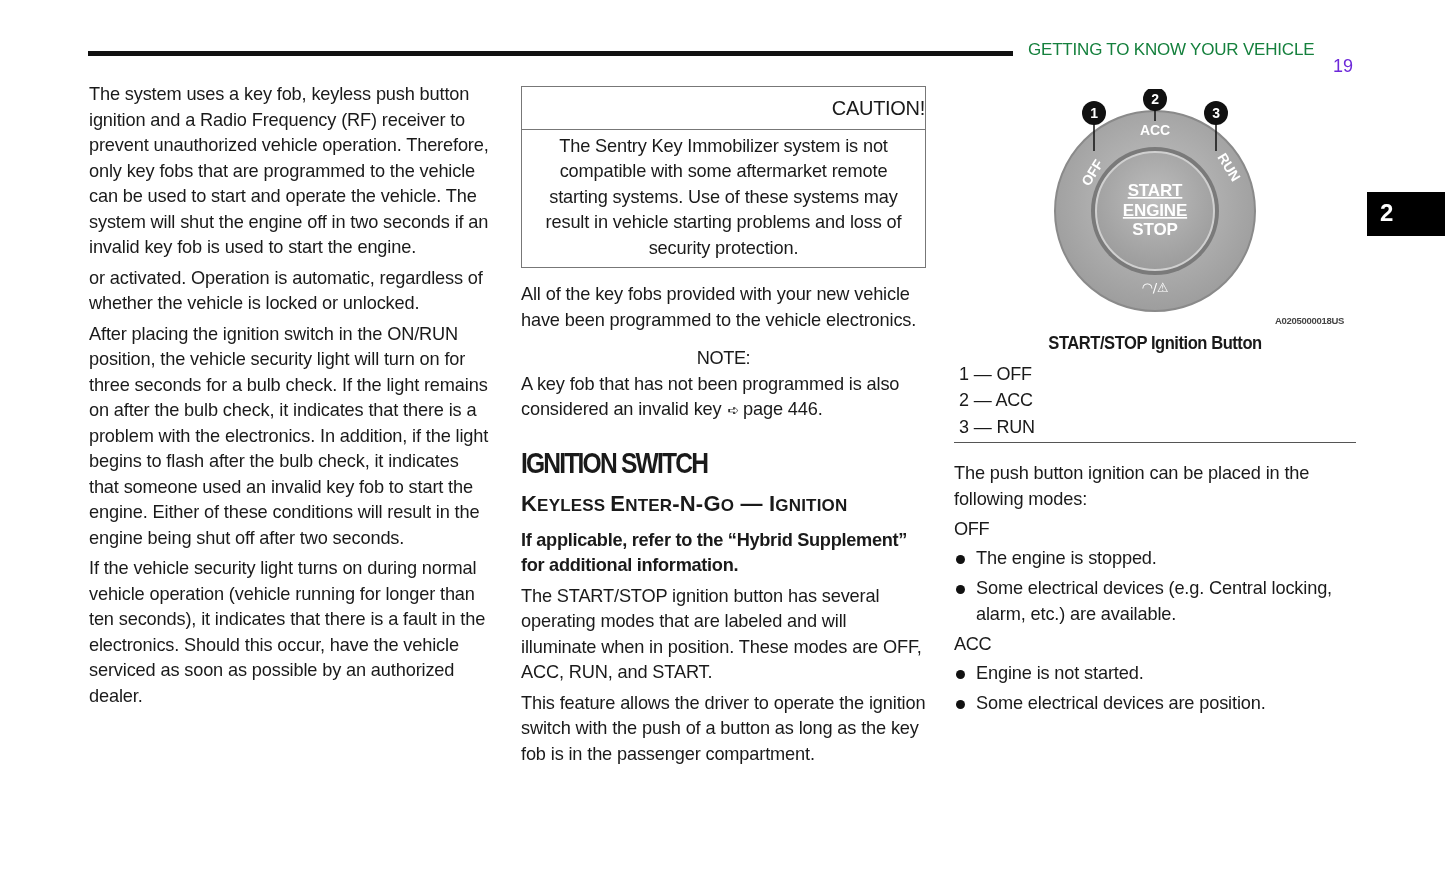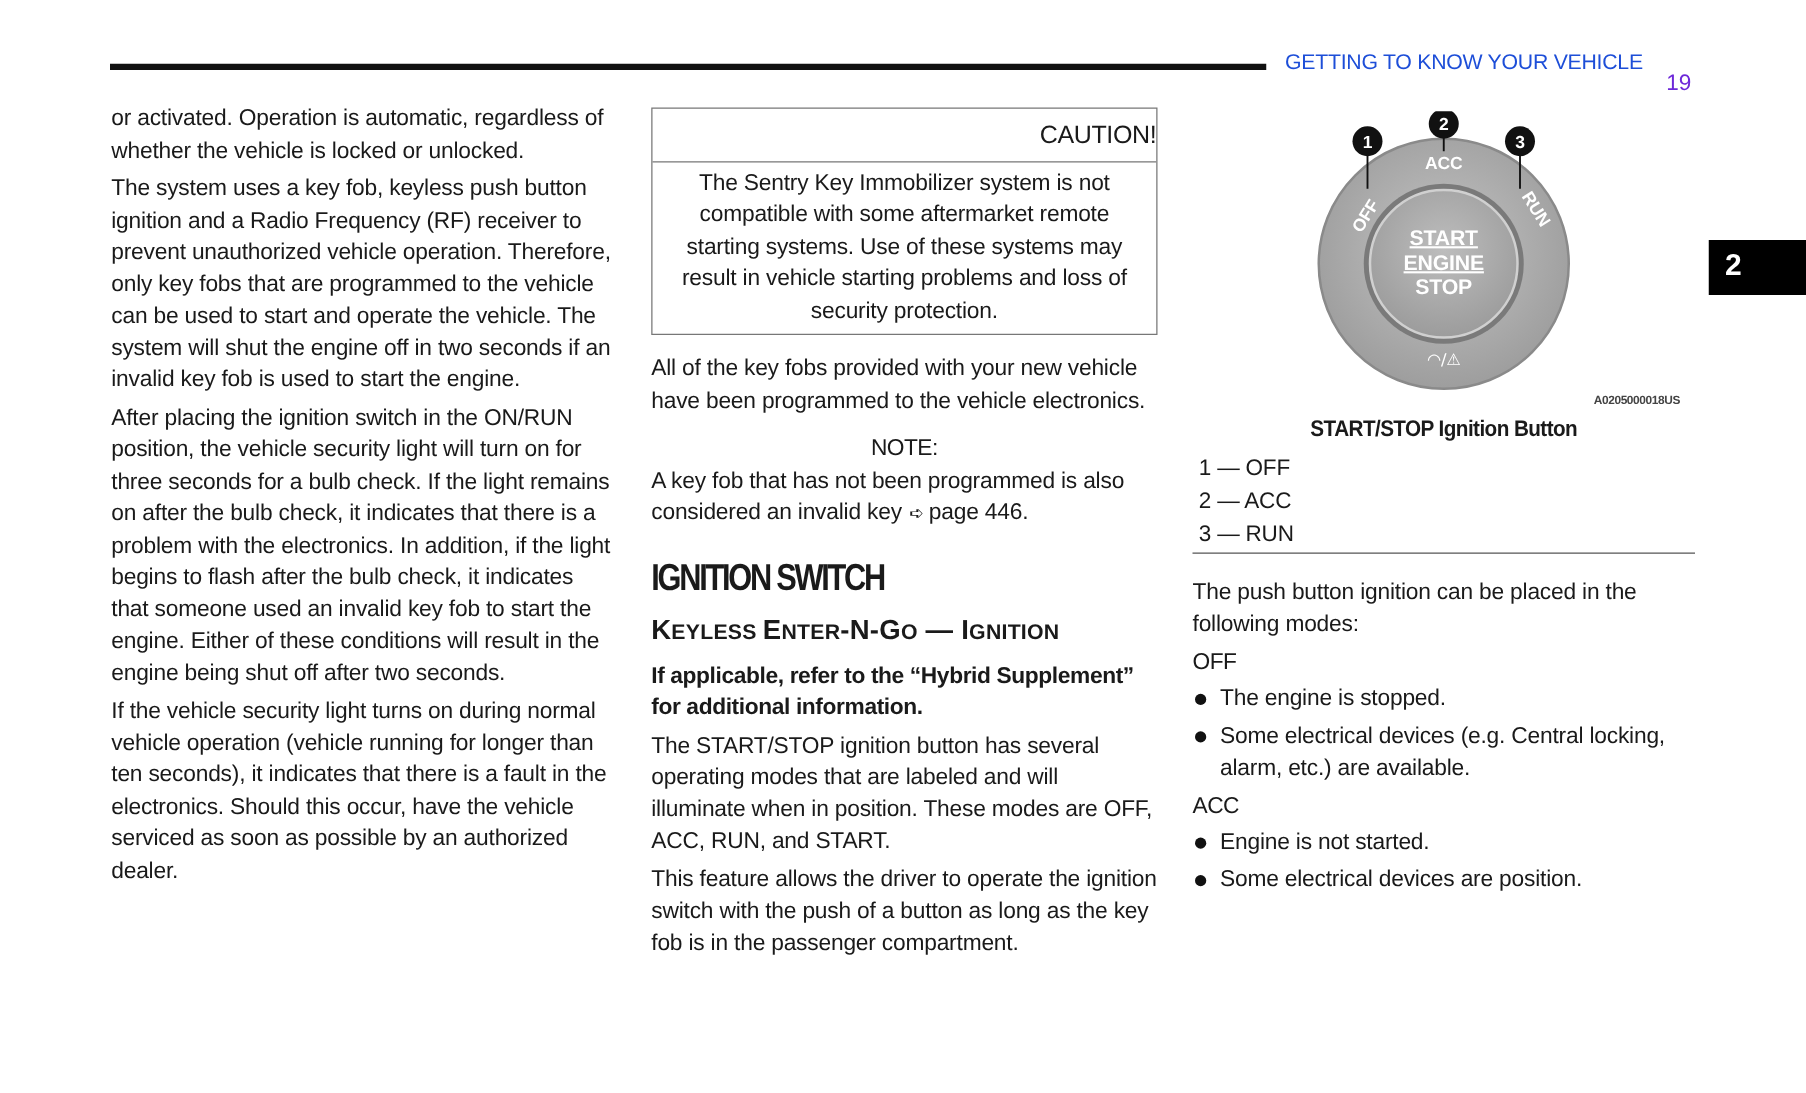--- a/index.html
+++ b/index.html
@@ -1,19 +1,19 @@
 <!DOCTYPE html>
 <html><head>
 <meta charset="utf-8">
 <style>
   html, body { margin: 0; padding: 0; background: #ffffff; }
   body { width: 1445px; height: 874px; position: relative; overflow: hidden;
          font-family: "Liberation Sans", sans-serif; color: #1a1a1a; }
   .header-rule { position: absolute; left: 88px; top: 51px; width: 925px; height: 5px; background: #111; }
-  .header-section { position: absolute; left: 1028px; top: 40px; font-size: 17px; color: #1d4ed8; letter-spacing: -0.2px; }
+  .header-section { position: absolute; left: 1028px; top: 40px; font-size: 17px; color: #15803d; letter-spacing: -0.2px; }
   .header-page { position: absolute; left: 1333px; top: 40px; font-size: 18px; color: #6d28d9; margin-top: 16px; }
   .chapter-tab { position: absolute; left: 1367px; top: 192px; width: 78px; height: 44px; background: #000;
                  color: #fff; font-weight: bold; font-size: 24px; box-sizing: border-box; padding: 7px 0 0 13px; }
 
   .col { position: absolute; top: 82px; font-size: 18.2px; line-height: 25.5px; letter-spacing: -0.15px; }
   .col1 { left: 89px; width: 400px; }
   .col2 { left: 521px; width: 405px; }
   .col3 { left: 954px; width: 402px; }
   p { margin: 0 0 5px 0; }
 
@@ -45,22 +45,22 @@
 </style>
 </head>
 <body>
 
 <div class="header-rule"></div>
 <div class="header-section">GETTING TO KNOW YOUR VEHICLE</div>
 <div class="header-page">19</div>
 <div class="chapter-tab">2</div>
 
 <div class="col col1">
+  <p>The system uses a key fob, keyless push button ignition and a Radio Frequency (RF) receiver to prevent unauthorized vehicle operation. Therefore, only key fobs that are programmed to the vehicle can be used to start and operate the vehicle. The system will shut the engine off in two seconds if an invalid key fob is used to start the engine.</p>
   <p>or activated. Operation is automatic, regardless of whether the vehicle is locked or unlocked.</p>
-  <p>The system uses a key fob, keyless push button ignition and a Radio Frequency (RF) receiver to prevent unauthorized vehicle operation. Therefore, only key fobs that are programmed to the vehicle can be used to start and operate the vehicle. The system will shut the engine off in two seconds if an invalid key fob is used to start the engine.</p>
   <p>After placing the ignition switch in the ON/RUN position, the vehicle security light will turn on for three seconds for a bulb check. If the light remains on after the bulb check, it indicates that there is a problem with the electronics. In addition, if the light begins to flash after the bulb check, it indicates that someone used an invalid key fob to start the engine. Either of these conditions will result in the engine being shut off after two seconds.</p>
   <p>If the vehicle security light turns on during normal vehicle operation (vehicle running for longer than ten seconds), it indicates that there is a fault in the electronics. Should this occur, have the vehicle serviced as soon as possible by an authorized dealer.</p>
 </div>
 
 <div class="col col2" style="top:86px">
   <div class="caution">
     <div class="caution-title">CAUTION!</div>
     <div class="caution-body">The Sentry Key Immobilizer system is not compatible with some aftermarket remote starting systems. Use of these systems may result in vehicle starting problems and loss of security protection.</div>
   </div>
   <p>All of the key fobs provided with your new vehicle have been programmed to the vehicle electronics.</p>

